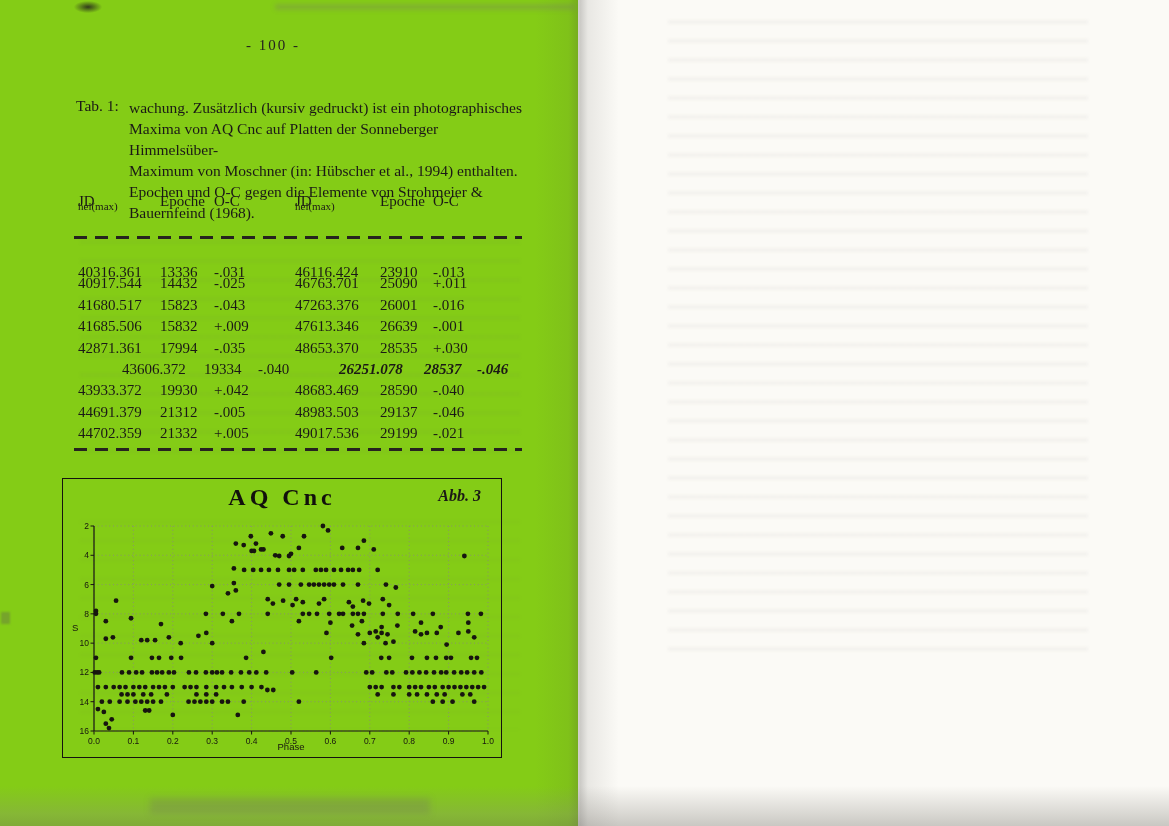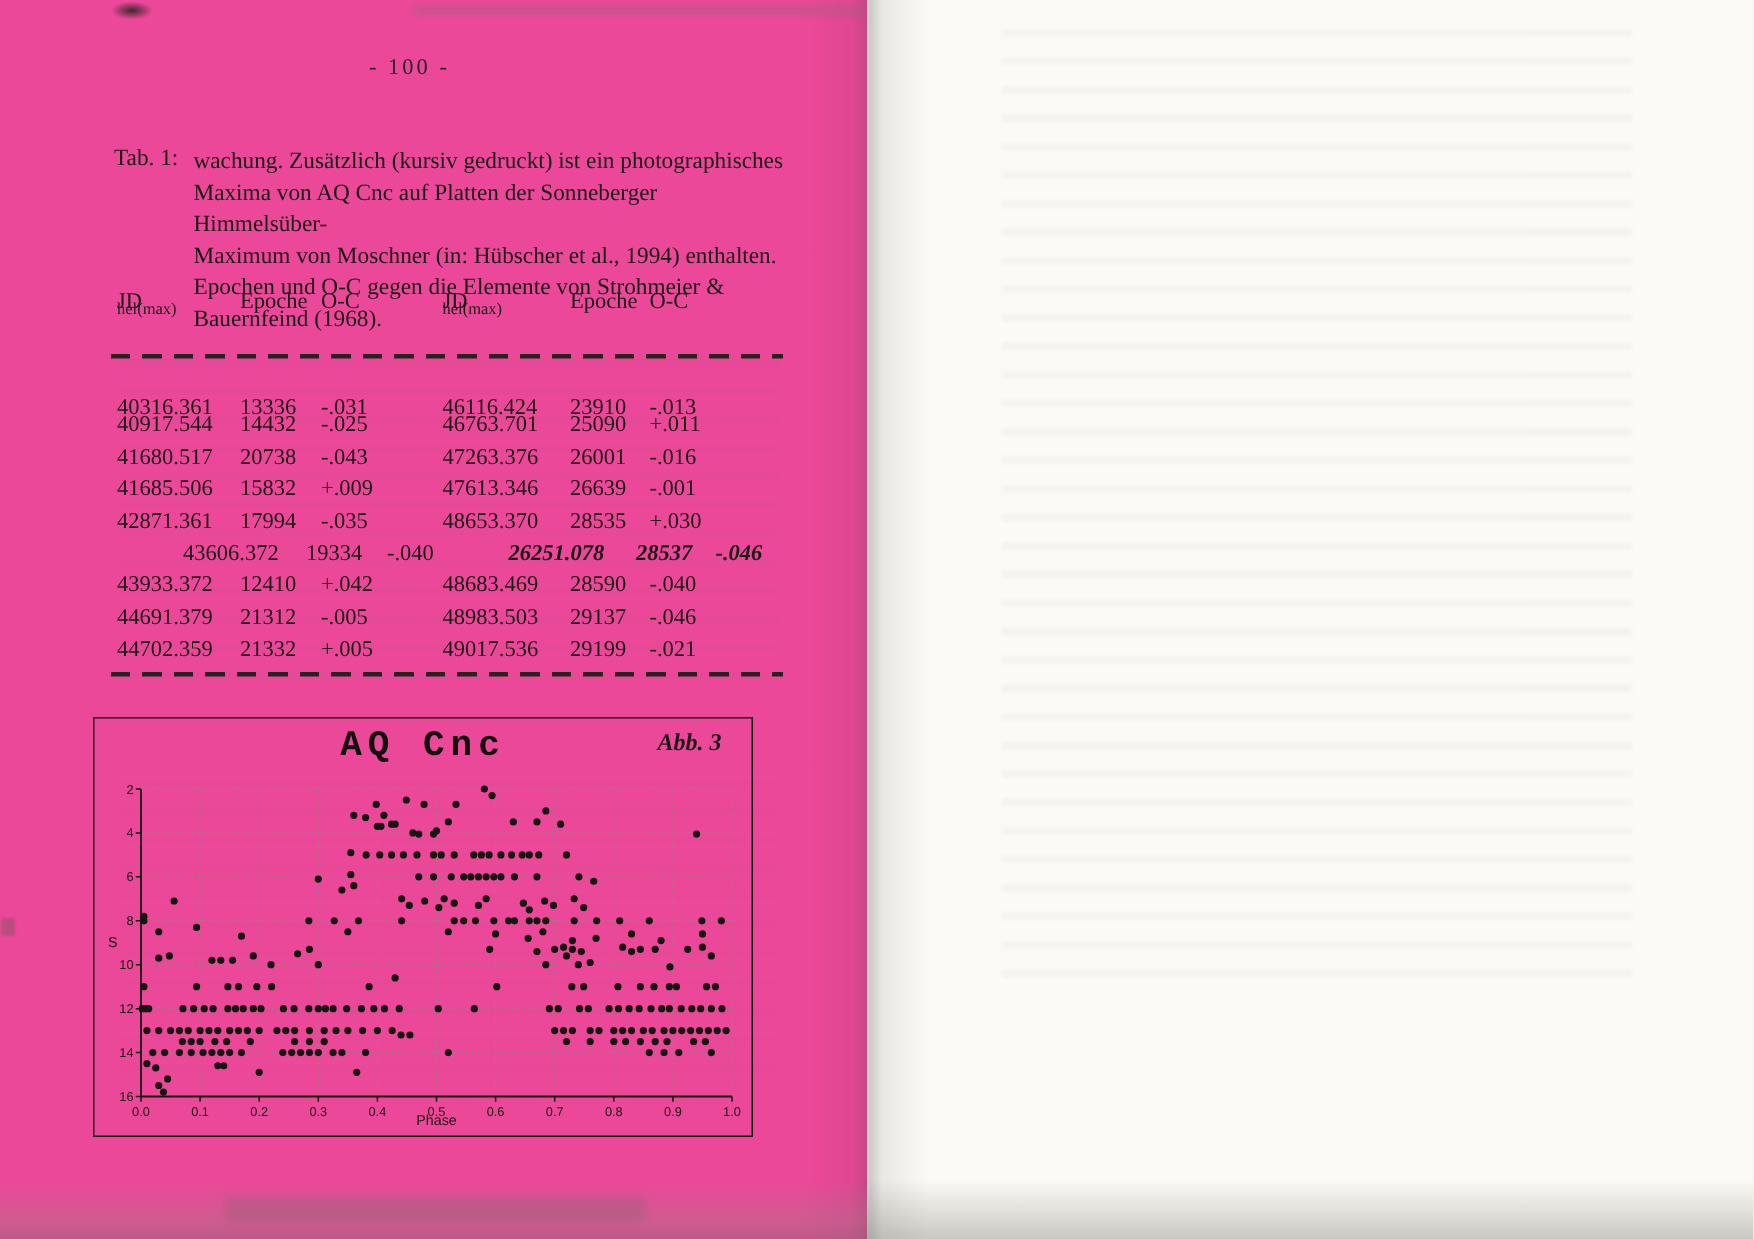--- a/index.html
+++ b/index.html
@@ -1,19 +1,19 @@
 <!DOCTYPE html>
 <html><head>
 <meta charset="utf-8">
 <style>
   html,body{margin:0;padding:0;background:#e9e8e4;}
   .stage{position:relative;width:1169px;height:826px;overflow:hidden;
          background:#fbfaf7;font-family:"Liberation Serif",serif;color:#1b1916;}
   .page{position:absolute;top:0;height:826px;}
-  .page.left{left:0;width:578px;background:#ec4899;padding-left:40px;}
+  .page.left{left:0;width:578px;background:#84cc16;padding-left:40px;}
   .page.right{left:578px;width:591px;background:#fbfaf6;}
   .gutter{position:absolute;top:0;left:535px;width:84px;height:826px;pointer-events:none;
           background:linear-gradient(90deg,rgba(0,0,0,0) 0%,rgba(70,68,64,.08) 40%,rgba(70,68,64,.26) 54%,rgba(70,68,64,.10) 63%,rgba(0,0,0,0) 100%);}
   .pageno{position:absolute;font-size:15px;letter-spacing:2px;color:#24221f;}
   .pageno.l{left:228px;top:37px;width:90px;text-align:center;}
   .tab-label{position:absolute;left:76px;top:97px;font-size:15.5px;}
   .tab-caption{position:absolute;left:129px;top:97px;width:400px;font-size:15.5px;line-height:21px;}
   .thead{position:absolute;left:74px;top:193px;width:450px;height:26px;font-size:15px;}
   .thead span{position:absolute;top:0;}
   .h-jd sub{font-size:11px;}
@@ -22,21 +22,21 @@
   .dash-rule.top{top:236px;}
   .dash-rule.bot{top:448px;}
   #table-rows{position:absolute;left:74px;top:254px;width:450px;height:195px;font-size:15px;}
   .trow{position:absolute;left:0;width:450px;height:21px;}
   .trow span{position:absolute;white-space:nowrap;}
   .c-jd{left:4px;} .c-ep{left:86px;} .c-oc{left:140px;}
   .c-jd2{left:221px;} .c-ep2{left:306px;} .c-oc2{left:359px;}
   .em{font-style:italic;font-weight:bold;}
   .fig3{position:absolute;left:62px;top:478px;width:438px;height:278px;border:1.5px solid #15130f;background:transparent;}
   .fig3-title{position:absolute;left:0;top:5px;width:438px;text-align:center;
-    font-family:Liberation Mono, monospace;font-weight:bold;font-size:24px;letter-spacing:4px;color:#12100c;}
+    font-family:Liberation Serif, serif;font-weight:bold;font-size:24px;letter-spacing:4px;color:#12100c;}
   .fig3-figlabel{position:absolute;right:20px;top:8px;font-size:16px;font-weight:bold;font-style:italic;}
   .fig3-sub{position:absolute;left:0;top:34px;width:438px;text-align:center;
     font-family:"Liberation Sans",sans-serif;font-size:8.5px;color:#24221e;}
   svg{position:absolute;left:0;top:0;}
   .bleed{position:absolute;pointer-events:none;
     background:repeating-linear-gradient(180deg,rgba(100,97,90,0.10) 0px,rgba(100,97,90,0.10) 4px,rgba(0,0,0,0) 4px,rgba(0,0,0,0) 19px);
     filter:blur(1.4px);}
   .smudge{position:absolute;pointer-events:none;}
   .top-blob{left:74px;top:1px;width:28px;height:12px;
     background:radial-gradient(ellipse at center,rgba(35,33,29,.85),rgba(35,33,29,0) 72%);}
@@ -84,21 +84,21 @@
         <div class="trow" style="top: 21.4px;">
           <span class="c-jd">40917.544</span>
           <span class="c-ep">14432</span>
           <span class="c-oc">-.025</span>
           <span class="c-jd2">46763.701</span>
           <span class="c-ep2">25090</span>
           <span class="c-oc2">+.011</span>
         </div>
         <div class="trow" style="top: 42.8px;">
           <span class="c-jd">41680.517</span>
-          <span class="c-ep">20738</span>
+          <span class="c-ep">15823</span>
           <span class="c-oc">-.043</span>
           <span class="c-jd2">47263.376</span>
           <span class="c-ep2">26001</span>
           <span class="c-oc2">-.016</span>
         </div>
         <div class="trow" style="top: 64.2px;">
           <span class="c-jd">41685.506</span>
           <span class="c-ep">15832</span>
           <span class="c-oc">+.009</span>
           <span class="c-jd2">47613.346</span>
@@ -116,21 +116,21 @@
         <div class="trow" style="top: 107px; margin-left: 44px;">
           <span class="c-jd">43606.372</span>
           <span class="c-ep">19334</span>
           <span class="c-oc">-.040</span>
           <span class="c-jd2 em">26251.078</span>
           <span class="c-ep2 em">28537</span>
           <span class="c-oc2 em">-.046</span>
         </div>
         <div class="trow" style="top: 128.4px;">
           <span class="c-jd">43933.372</span>
-          <span class="c-ep">12410</span>
+          <span class="c-ep">19930</span>
           <span class="c-oc">+.042</span>
           <span class="c-jd2">48683.469</span>
           <span class="c-ep2">28590</span>
           <span class="c-oc2">-.040</span>
         </div>
         <div class="trow" style="top: 149.8px;">
           <span class="c-jd">44691.379</span>
           <span class="c-ep">21312</span>
           <span class="c-oc">-.005</span>
           <span class="c-jd2">48983.503</span>

